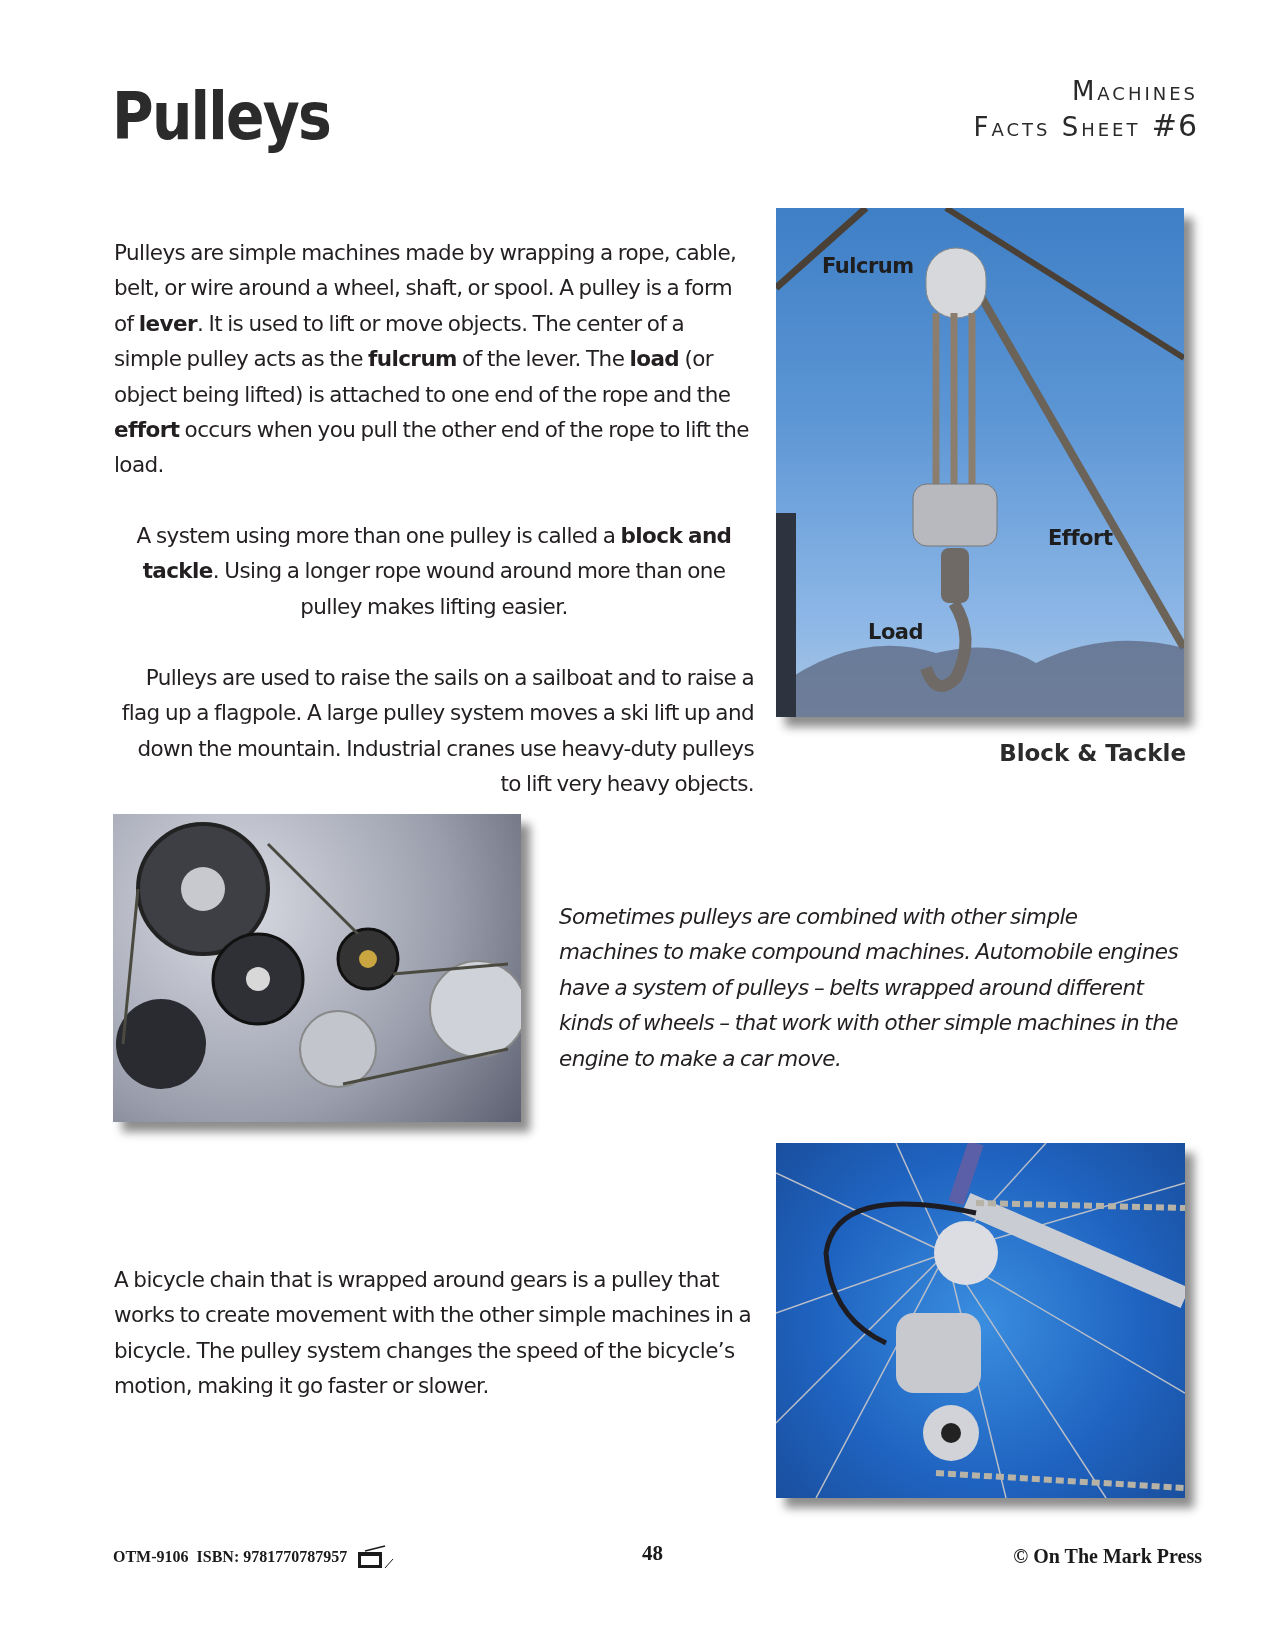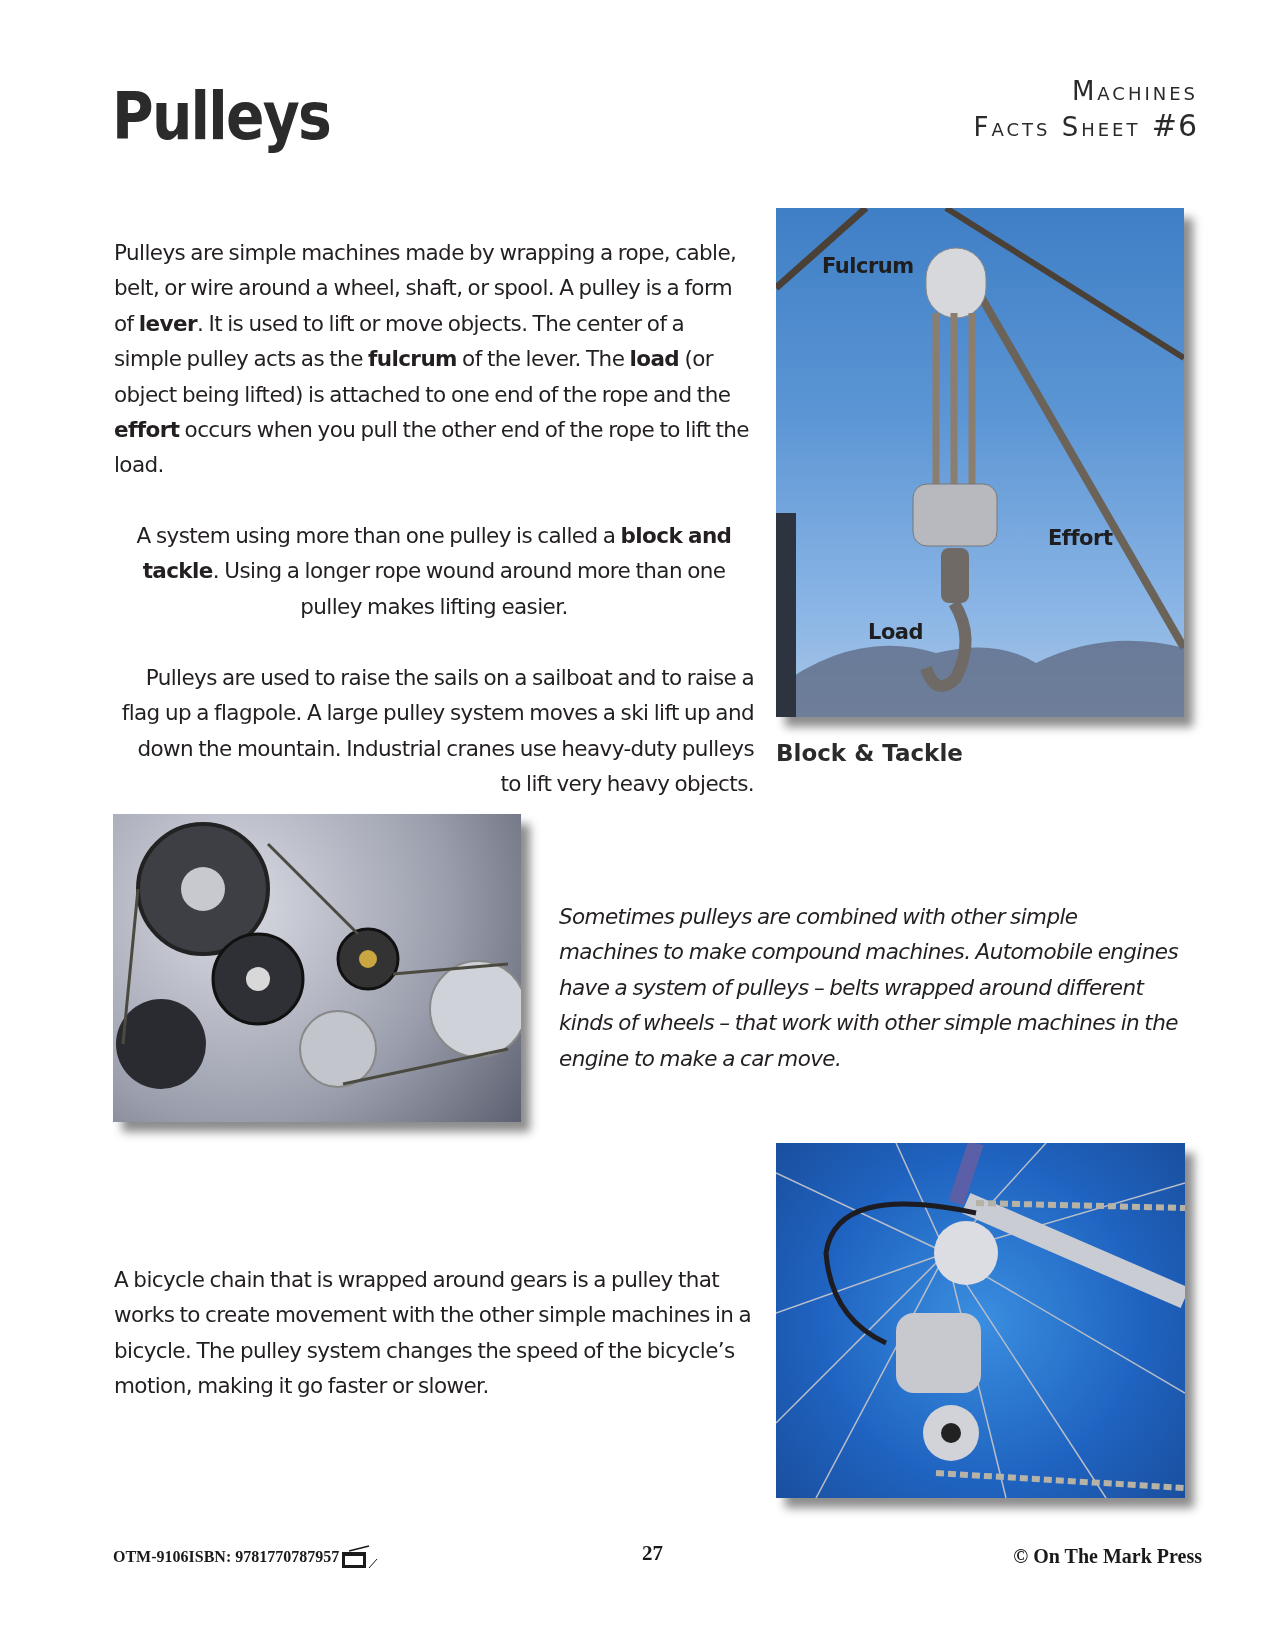--- a/index.html
+++ b/index.html
@@ -21,25 +21,25 @@
   .p3 { left: 114px; top: 629px; width: 640px; text-align: right; }
   .p4 { left: 559px; top: 868px; width: 620px; font-style: italic; }
   .p5 { left: 114px; top: 1231px; width: 640px; }
   .photo { box-shadow: 9px 10px 9px rgba(0,0,0,0.45); overflow: hidden; }
   .ph-block { left: 776px; top: 208px; width: 408px; height: 509px;
      background: linear-gradient(180deg, #3f7fc6 0%, #5b95d4 40%, #8cb6e6 80%, #a9c6e4 100%); }
   .ph-engine { left: 113px; top: 814px; width: 408px; height: 308px;
      background: radial-gradient(circle at 30% 30%, #d9dbe3, #9a9eac 60%, #5c6070 100%); }
   .ph-bike { left: 776px; top: 1143px; width: 409px; height: 355px;
      background: radial-gradient(circle at 50% 50%, #3a8ee0, #1f63c0 60%, #1a4f9e 100%); }
-  .caption { left: 776px; top: 740px; width: 410px; text-align: left; font-weight: bold;
+  .caption { left: 776px; top: 740px; width: 410px; text-align: right; font-weight: bold;
              font-size: 23px; color: #2b2b2b; }
   .lbl { font-weight: bold; font-size: 21px; color: #1e1e1e; letter-spacing: -0.5px; }
   .footer { top: 1545px; font-family: "Liberation Serif", serif; font-weight: bold; color: #1a1a1a; }
-  .f-left { left: 113px; font-size: 16px; display: flex; align-items: center; }
+  .f-left { left: 113px; font-size: 16px; display: flex; align-items: center; gap: 8px; }
   .f-mid { left: 642px; font-size: 21px; top: 1541px; }
   .f-right { right: 73px; font-size: 20px; }
   svg { display: block; }
 </style>
 </head>
 <body>
 
 <div class="abs title">Pulleys</div>
 
 <div class="abs hdr hdr1">Machines</div>
@@ -125,14 +125,14 @@
   <span>ISBN: 9781770787957</span>
   <span>
     <svg width="42" height="24" viewBox="0 0 42 24">
       <rect x="3" y="7" width="24" height="16" fill="#1a1a1a"></rect>
       <rect x="6" y="11" width="18" height="9" fill="#ffffff"></rect>
       <line x1="10" y1="6" x2="30" y2="1" stroke="#1a1a1a" stroke-width="1.5"></line>
       <line x1="30" y1="23" x2="38" y2="14" stroke="#1a1a1a" stroke-width="1"></line>
     </svg>
   </span>
 </div>
-<div class="abs footer f-mid">27</div>
+<div class="abs footer f-mid">48</div>
 <div class="abs footer f-right">© On The Mark Press</div>
 
 </body></html>

